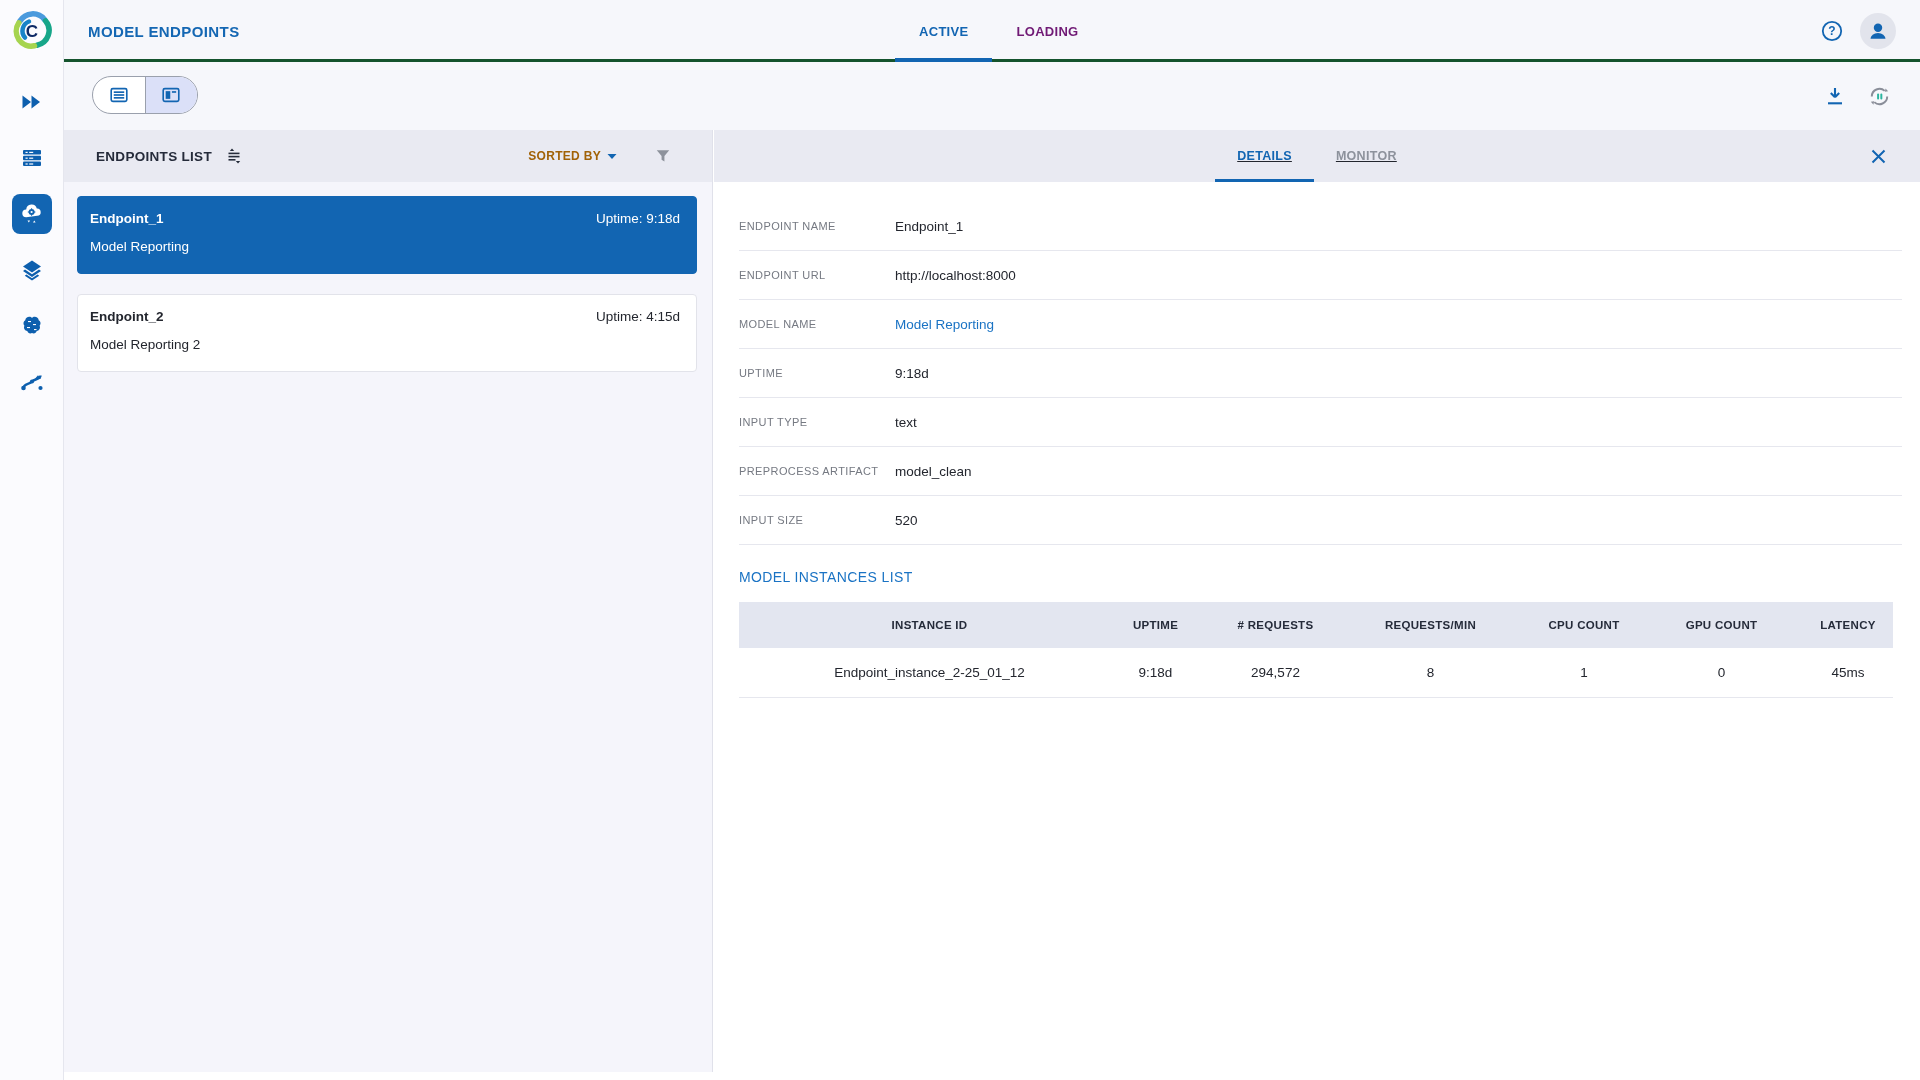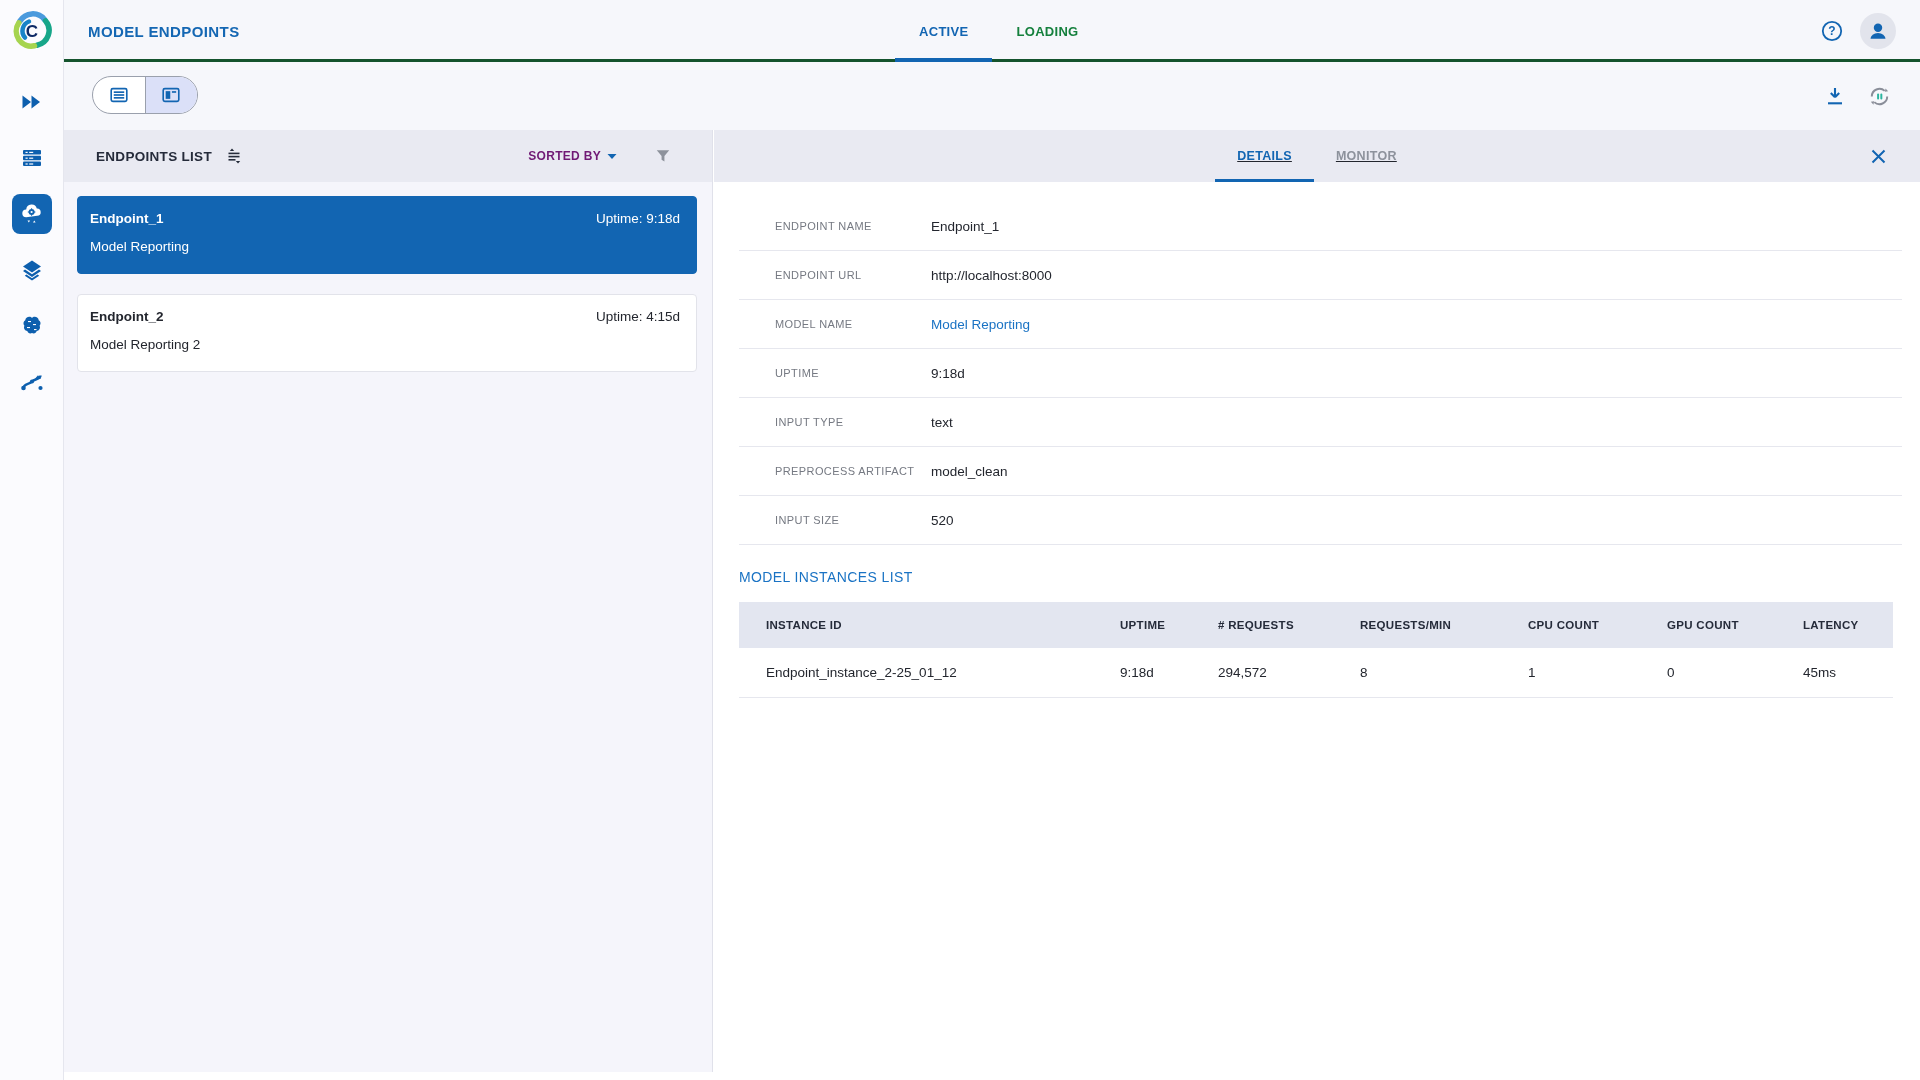--- a/index.html
+++ b/index.html
@@ -16,21 +16,21 @@
   .nav-active-sq { width:40px; height:40px; border-radius:8px; background:#1265b2;
     display:flex; align-items:center; justify-content:center; }
 
   
   .topbar { position:absolute; left:64px; top:0; right:0; height:62px;
     background:#f6f7fb; border-bottom:3px solid #14532d; }
   .topbar-title { position:absolute; left:24px; top:0; height:62px; display:flex; align-items:center;
     color:#1467b3; font-size:15px; font-weight:bold; letter-spacing:.4px; }
   .topbar-tabs { position:absolute; left:831px; top:0; height:46px; display:flex; }
   .top-tab { height:62px; display:flex; align-items:center; padding:0 24px;
-    font-size:13px; font-weight:bold; letter-spacing:.3px; color:#15803d; cursor:pointer;
+    font-size:13px; font-weight:bold; letter-spacing:.3px; color:#701a75; cursor:pointer;
     border-bottom:4px solid transparent; padding-top:4px; }
   .top-tab.active { color:#1265b2; border-bottom-color:#1265b2; }
   .topbar-icons { position:absolute; right:24px; top:0; height:62px; display:flex; align-items:center; gap:16px; }
   .icon-btn { display:flex; align-items:center; justify-content:center; cursor:pointer; }
   .avatar { width:36px; height:36px; border-radius:50%; background:#e2e4ec;
     display:flex; align-items:center; justify-content:center; }
 
   
   .toolbar { position:absolute; left:64px; top:62px; right:0; height:68px; background:#f6f7fb; }
   .seg-toggle { position:absolute; left:28px; top:14px; height:38px; width:106px;
@@ -41,21 +41,21 @@
   .toolbar-icons { position:absolute; right:28px; top:0; height:68px; display:flex; align-items:center; gap:20px; }
 
   
   .list-panel { position:absolute; left:64px; top:130px; width:649px; bottom:8px;
     background:#f5f5fb; border-right:1px solid #e0e1ea; }
   .list-header { height:52px; background:#e9eaf2; display:flex; align-items:center;
     padding:0 41px 0 32px; }
   .list-header-title { color:#252b3a; font-size:13.5px; font-weight:bold; letter-spacing:.3px; }
   .sort-icon { margin-left:14px; cursor:pointer; display:flex; }
   .list-header-spacer { flex:1; }
-  .sorted-by { display:flex; align-items:center; gap:6px; color:#701a75;
+  .sorted-by { display:flex; align-items:center; gap:6px; color:#a16207;
     font-size:12px; font-weight:bold; letter-spacing:.3px; cursor:pointer; }
   .filter-btn { margin-left:38px; cursor:pointer; display:flex; }
 
   .cards { padding:14px 15px 0 13px; }
   .card { border-radius:4px; background:#ffffff; border:1px solid #e2e3ea;
     padding:14px 16px 0 12px; height:78px; cursor:pointer; margin-bottom:20px; }
   .card.selected { background:#1265b2; border-color:#1265b2; color:#ffffff; }
   .card-top { display:flex; justify-content:space-between; align-items:center; margin-bottom:13px; }
   .card-name { font-size:13.5px; font-weight:bold; }
   .card-uptime { font-size:13.5px; }
@@ -65,26 +65,26 @@
   .details-panel { position:absolute; left:714px; top:130px; right:0; bottom:0; background:#ffffff; }
   .tab-bar { height:52px; background:#e9eaf2; position:relative; display:flex; justify-content:center;text-decoration:underline; }
   .dtab { height:52px; display:flex; align-items:center; padding:0 22px;
     font-size:12.5px; font-weight:bold; letter-spacing:.3px; color:#8d929c; cursor:pointer;
     border-bottom:3px solid transparent; padding-top:3px; }
   .dtab.active { color:#1265b2; border-bottom-color:#1265b2; }
   .close-x { position:absolute; right:34px; top:0; height:52px; display:flex; align-items:center; cursor:pointer; }
 
   .details-content { padding:20px 18px 0 25px; }
   .field-row { height:49px; display:flex; align-items:center; border-bottom:1px solid #e6e7ee; }
-  .field-label { width:156px; font-size:11px; color:#757982; letter-spacing:.4px;margin-left:36px; }
+  .field-label { width:156px; font-size:11px; color:#757982; letter-spacing:.4px; }
   .field-value { font-size:13.5px; color:#23262e; }
   .field-value.link { color:#1a73c4; cursor:pointer; }
 
   .instances-title { margin-top:24px; color:#1a73c4; font-size:14px; font-weight:500; letter-spacing:.4px; }
-  .instances-table { margin-top:17px; margin-right:9px; }
+  .instances-table { margin-top:17px; margin-right:9px;text-align:center; }
   .t-row { display:grid; grid-template-columns:354px 98px 142px 168px 139px 136px 1fr; align-items:center; }
   .t-head { height:46px; background:#e3e6f0; }
   .t-head .t-cell { font-size:11.5px; font-weight:bold; color:#252b3a; letter-spacing:.3px; }
   .t-body { height:50px; border-bottom:1px solid #e6e7ee; background:#ffffff; }
   .t-cell { padding-left:27px; font-size:13.5px; color:#23262e; }
 
   svg { display:block; }
 </style>
 </head>
 <body>

